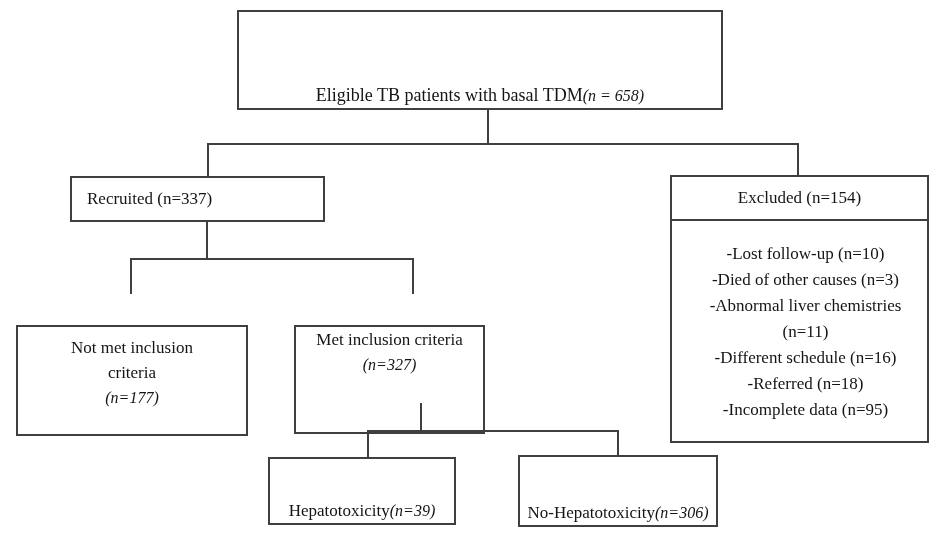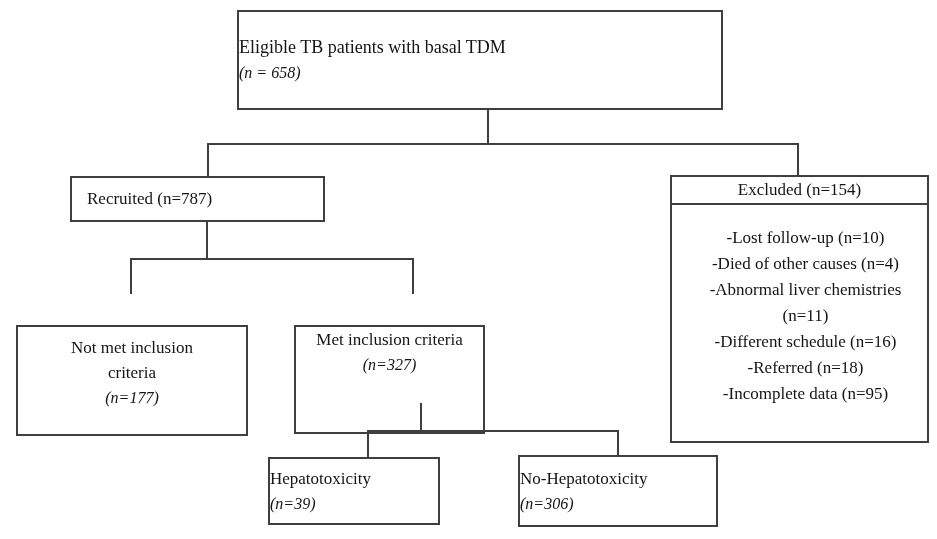--- a/index.html
+++ b/index.html
@@ -13,22 +13,22 @@
     overflow: hidden;
   }
   .box {
     position: absolute;
     box-sizing: border-box;
     background: #ffffff;
     border: 2px solid #3f3f3f;
   }
   .center-col {
     display: flex;
-    flex-direction: column;
-    align-items: flex-start;
+    flex-direction: row;
+    align-items: flex-end;
     justify-content: center;
     text-align: center;
   }
   .top-col {
     display: flex;
     flex-direction: column;
     align-items: center;
     text-align: center;
     margin-top: 31px;
   }
@@ -36,21 +36,21 @@
   .bline.big { font-size: 18px; }
   .nline  { line-height: 25px; font-size: 16px; font-style: italic; }
   .left-label {
     display: flex;
     align-items: center;
     padding-left: 15px;
     font-size: 17px;
   }
   .excluded-header {
     box-sizing: border-box;
-    height: 28px;
+    height: 44px;
     border-bottom: 2px solid #3f3f3f;
     display: flex;
     align-items: center;
     justify-content: center;
     font-size: 17px;
   }
   .excluded-list {
     padding: 20px 8px 0 20px;
     font-size: 17px;
     line-height: 26px;
@@ -64,47 +64,47 @@
 <body>
 
 <div class="canvas">
 
   <div class="box center-col" style="left:237px; top:10px; width:486px; height:100px;">
     <div class="bline big">Eligible TB patients with basal TDM</div>
     <div class="nline">(n = 658)</div>
   </div>
 
   <div class="box left-label" style="left:70px; top:176px; width:255px; height:46px;">
-    <span>Recruited (n=787)</span>
+    <span>Recruited (n=337)</span>
   </div>
 
   <div class="box" style="left:670px; top:175px; width:259px; height:268px;">
     <div class="excluded-header">Excluded (n=154)</div>
     <div class="excluded-list">
       <div>-Lost follow-up (n=10)</div>
-      <div>-Died of other causes (n=4)</div>
+      <div>-Died of other causes (n=3)</div>
       <div>-Abnormal liver chemistries (n=11)</div>
       <div>-Different schedule (n=16)</div>
       <div>-Referred (n=18)</div>
       <div>-Incomplete data (n=95)</div>
     </div>
   </div>
 
   <div class="box top-col" style="left:16px; top:294px; width:232px; height:111px; padding-top:8px;">
     <div class="bline">Not met inclusion</div>
     <div class="bline">criteria</div>
     <div class="nline">(n=177)</div>
   </div>
 
   <div class="box top-col" style="left:294px; top:294px; width:191px; height:109px; padding-top:0;">
     <div class="bline">Met inclusion criteria</div>
     <div class="nline">(n=327)</div>
   </div>
 
-  <div class="box center-col" style="left:268px; top:457px; width:172px; height:68px;">
+  <div class="box center-col" style="left:268px; top:457px; width:188px; height:68px;">
     <div class="bline">Hepatotoxicity</div>
     <div class="nline">(n=39)</div>
   </div>
 
   <div class="box center-col" style="left:518px; top:455px; width:200px; height:72px;">
     <div class="bline">No-Hepatotoxicity</div>
     <div class="nline">(n=306)</div>
   </div>
 
   <div class="line v" style="left:487px; top:110px; height:34px;"></div>

